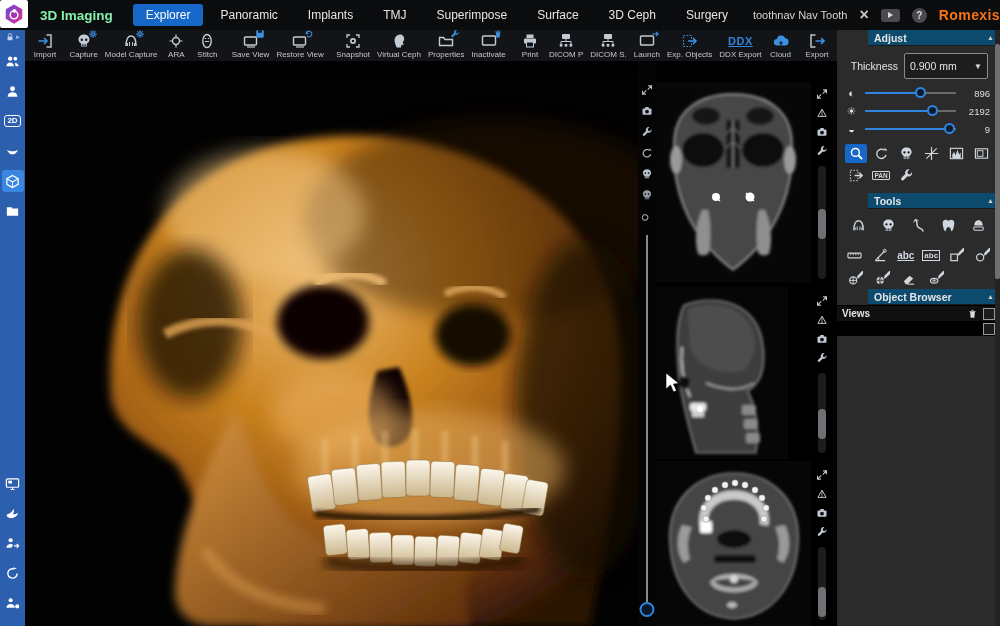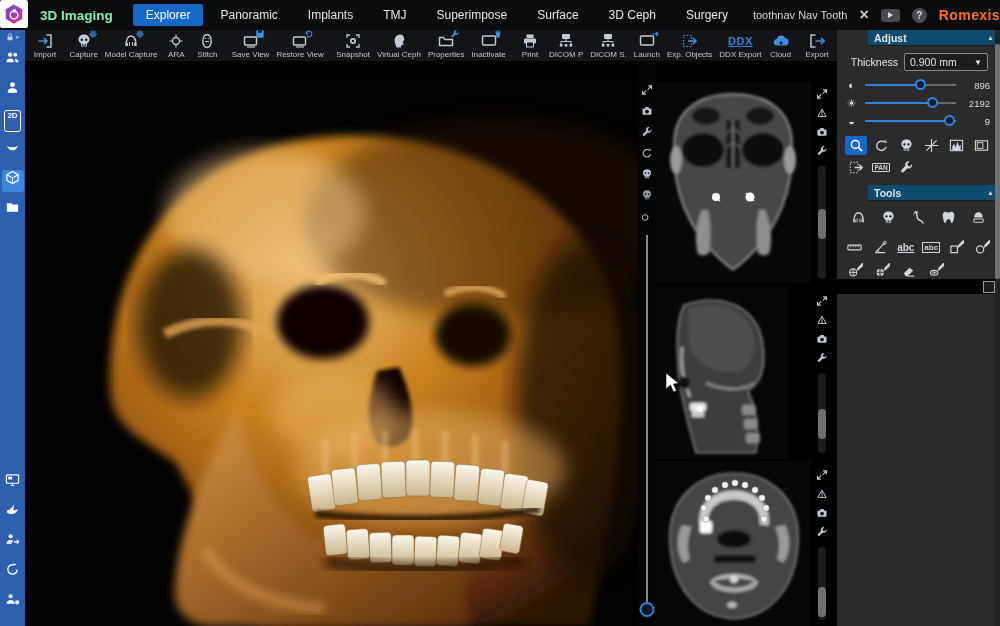--- a/index.html
+++ b/index.html
@@ -35,21 +35,21 @@
   .ticon .badge svg{width:10px;height:10px;}
   .tlabel{font-size:8px;color:#c6c6c6;white-space:nowrap;}
   .blue{color:#3d8fe0;}
   .ddxlogo{font-size:11px;font-weight:bold;color:#2f84e0;letter-spacing:.5px;text-decoration:underline;}
   
   .sidebar{position:absolute;left:0;top:28px;width:25px;height:598px;background:#2c5fae;
            display:flex;flex-direction:column;align-items:center;z-index:5;}
   .sb-lock{display:flex;align-items:center;gap:1px;margin-top:4px;color:#bcd4f2;}
   .sb-lock svg{width:10px;height:10px;}
   .sb-lock .caret{font-size:7px;color:#9fc0ea;}
-  .sb{width:22px;height:22px;margin-top:8px;display:flex;justify-content:center;color:#fff;border-radius:3px;}
+  .sb{width:22px;height:22px;margin-top:8px;display:flex;align-items:center;justify-content:center;color:#fff;border-radius:3px;}
   .sb svg{width:15px;height:15px;}
   .sb.active{background:#3b86e0;}
   .sb2d{border:1.5px solid #fff;border-radius:3px;font-size:8px;font-weight:bold;color:#fff;padding:1px 2px;line-height:1;}
   .sb-spacer{flex:1;}
   .sb.last{margin-bottom:12px;}
   
   .infobar{position:absolute;left:25px;top:62px;width:613px;height:17px;background:#232323;color:#e3e3e3;
            font-size:10px;line-height:17px;padding-left:6px;box-sizing:border-box;white-space:nowrap;overflow:hidden;z-index:3;}
   .view3d{position:absolute;left:25px;top:79px;width:613px;height:547px;background:#010101;overflow:hidden;}
   .view3d svg{width:100%;height:100%;}
@@ -81,21 +81,21 @@
   .sp1 .rthumb{top:38%;}.sp2 .rthumb{top:45%;}.sp3 .rthumb{top:55%;}
   
   .panel{position:absolute;left:837px;top:30px;width:163px;height:596px;background:#2b2b2b;
          box-sizing:border-box;font-size:10.5px;color:#e4e4e4;z-index:4;}
   .phdr{height:15px;background:#0c4a6e;display:flex;align-items:center;justify-content:space-between;
         padding:0 6px;font-weight:bold;border-bottom:1px solid #1a1a1a;margin-left:31px;}
   .phdr .arr{font-size:7px;color:#cfcfcf;}
   .pscroll{position:absolute;right:0;top:0;width:5px;height:596px;background:#232323;}
   .pthumb{position:absolute;right:0;top:14px;width:5px;height:235px;background:#6f6f6f;border-radius:2px;}
   .thick{display:flex;align-items:center;justify-content:flex-end;gap:6px;padding:7px 12px 5px 10px;}
-  .tsel{width:84px;height:18px;border:1px solid #8a8a8a;border-radius:2px;background:#1d1d1d;
+  .tsel{width:84px;height:26px;border:1px solid #8a8a8a;border-radius:2px;background:#1d1d1d;
         display:flex;align-items:center;justify-content:space-between;padding:0 5px;box-sizing:border-box;font-size:10.5px;}
   .tsel .arr{font-size:8px;color:#e0e0e0;}
   .srow{display:flex;align-items:center;gap:7px;padding:3px 10px 3px 8px;}
   .sicn{width:13px;text-align:center;font-size:11px;color:#ddd;line-height:1;}
   .strack{position:relative;flex:1;height:12px;}
   .strack .line{position:absolute;left:0;right:0;top:5px;height:2px;background:#6a6a6a;}
   .strack .fillb{position:absolute;left:0;top:5px;height:2px;background:#2f84e0;}
   .sknob{position:absolute;top:0;width:11px;height:11px;border:2px solid #2f84e0;border-radius:50%;
          background:#0c1c2e;box-sizing:border-box;}
   .s1 .fillb{width:62%;}.s1 .sknob{left:calc(62% - 6px);}
@@ -1113,20 +1113,33 @@
           </svg>
         </div>
       <div class="gbtn">
           <svg>
             <use href="#y-ellip"></use>
             <use href="#y-pen" transform="translate(5 -4)"></use>
           </svg>
         </div>
     </div>
 
+    <div class="phdr" style="margin-top:2px">
+      <span>Object Browser</span>
+      <span class="arr">▲</span>
+    </div>
+    <div class="vrow">
+      <span class="lbl">Views</span>
+      <span class="trash">
+          <svg>
+            <use href="#y-tr"></use>
+          </svg>
+        </span>
+      <span class="chk"></span>
+    </div>
     <div class="erow">
       <span class="chk"></span>
     </div>
 
     <div class="pscroll">
       <div class="pthumb"></div>
     </div>
   </div>
 
 </div>

